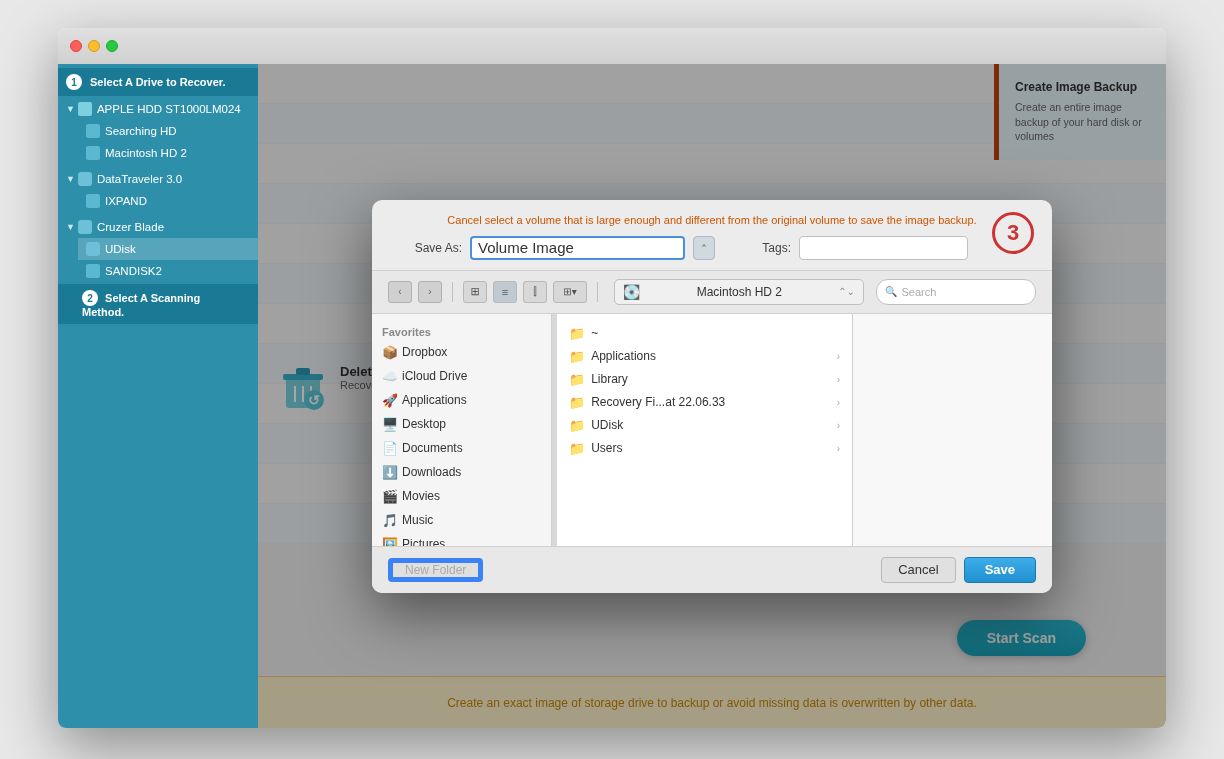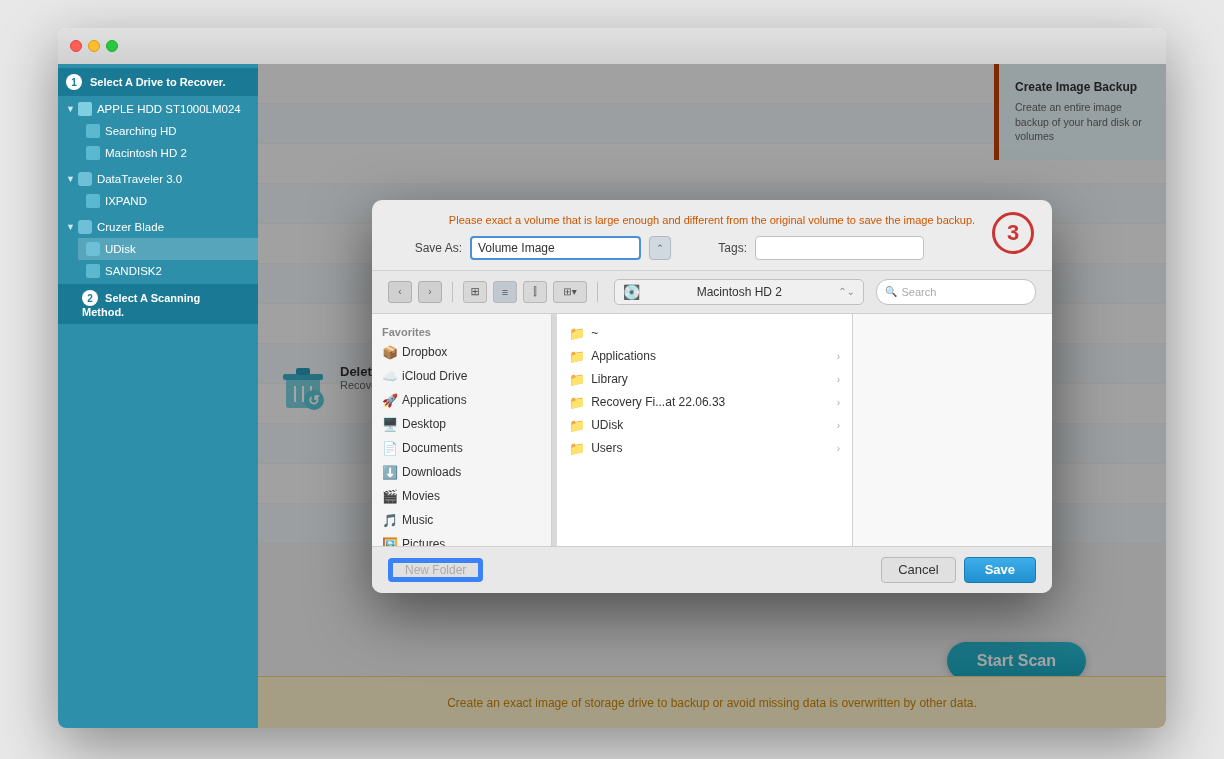--- a/index.html
+++ b/index.html
@@ -153,25 +153,25 @@
       flex-shrink: 0;
     }
     .bottom-bar-text {
       color: #c8860a;
       font-size: 12px;
     }
 
     
     .start-scan-btn {
       position: absolute;
-      bottom: 48px;
+      bottom: 72px;
       right: 80px;
       background: linear-gradient(to bottom, #2bbdd6, #1aa5bc);
       color: #fff;
-      font-size: 16px;
+      font-size: 14px;
       font-weight: 600;
       border: none;
       border-radius: 20px;
       padding: 10px 30px;
       cursor: pointer;
       box-shadow: 0 2px 8px rgba(0,0,0,0.2);
     }
 
     
     .image-backup-panel {
@@ -258,21 +258,21 @@
       width: 70px;
       flex-shrink: 0;
     }
     .dialog-text-input {
       flex: 1;
       height: 24px;
       border: 1px solid #a0c8e8;
       border-radius: 4px;
       background: #fff;
       padding: 0 6px;
-      font-size: 12px;
+      font-size: 15px;
       color: #333;
       outline: none;
     }
     .dialog-chevron-btn {
       width: 22px;
       height: 24px;
       background: #d0d8e0;
       border: 1px solid #b0b8c0;
       border-radius: 4px;
       cursor: pointer;
@@ -620,21 +620,21 @@
         <div class="image-backup-title">Create Image Backup</div>
         <div class="image-backup-desc">Create an entire image backup of your hard disk or volumes</div>
       </div>
 
       <button class="start-scan-btn">Start Scan</button>
 
       <div class="modal-overlay">
         <div class="save-dialog">
 
           <div class="dialog-top">
-            <div class="dialog-warning">Please exact a volume that is large enough and different from the original volume to save the image backup.</div>
+            <div class="dialog-warning">Cancel select a volume that is large enough and different from the original volume to save the image backup.</div>
             <div class="dialog-fields">
               <div class="dialog-field-row">
                 <label class="dialog-field-label">Save As:</label>
                 <input class="dialog-text-input" type="text" value="Volume Image" style="border: 2px solid rgb(74, 144, 217);">
                 <button class="dialog-chevron-btn">⌃</button>
               </div>
               <div class="dialog-field-row">
                 <label class="dialog-field-label">Tags:</label>
                 <input class="tags-input" type="text" style="">
               </div>

